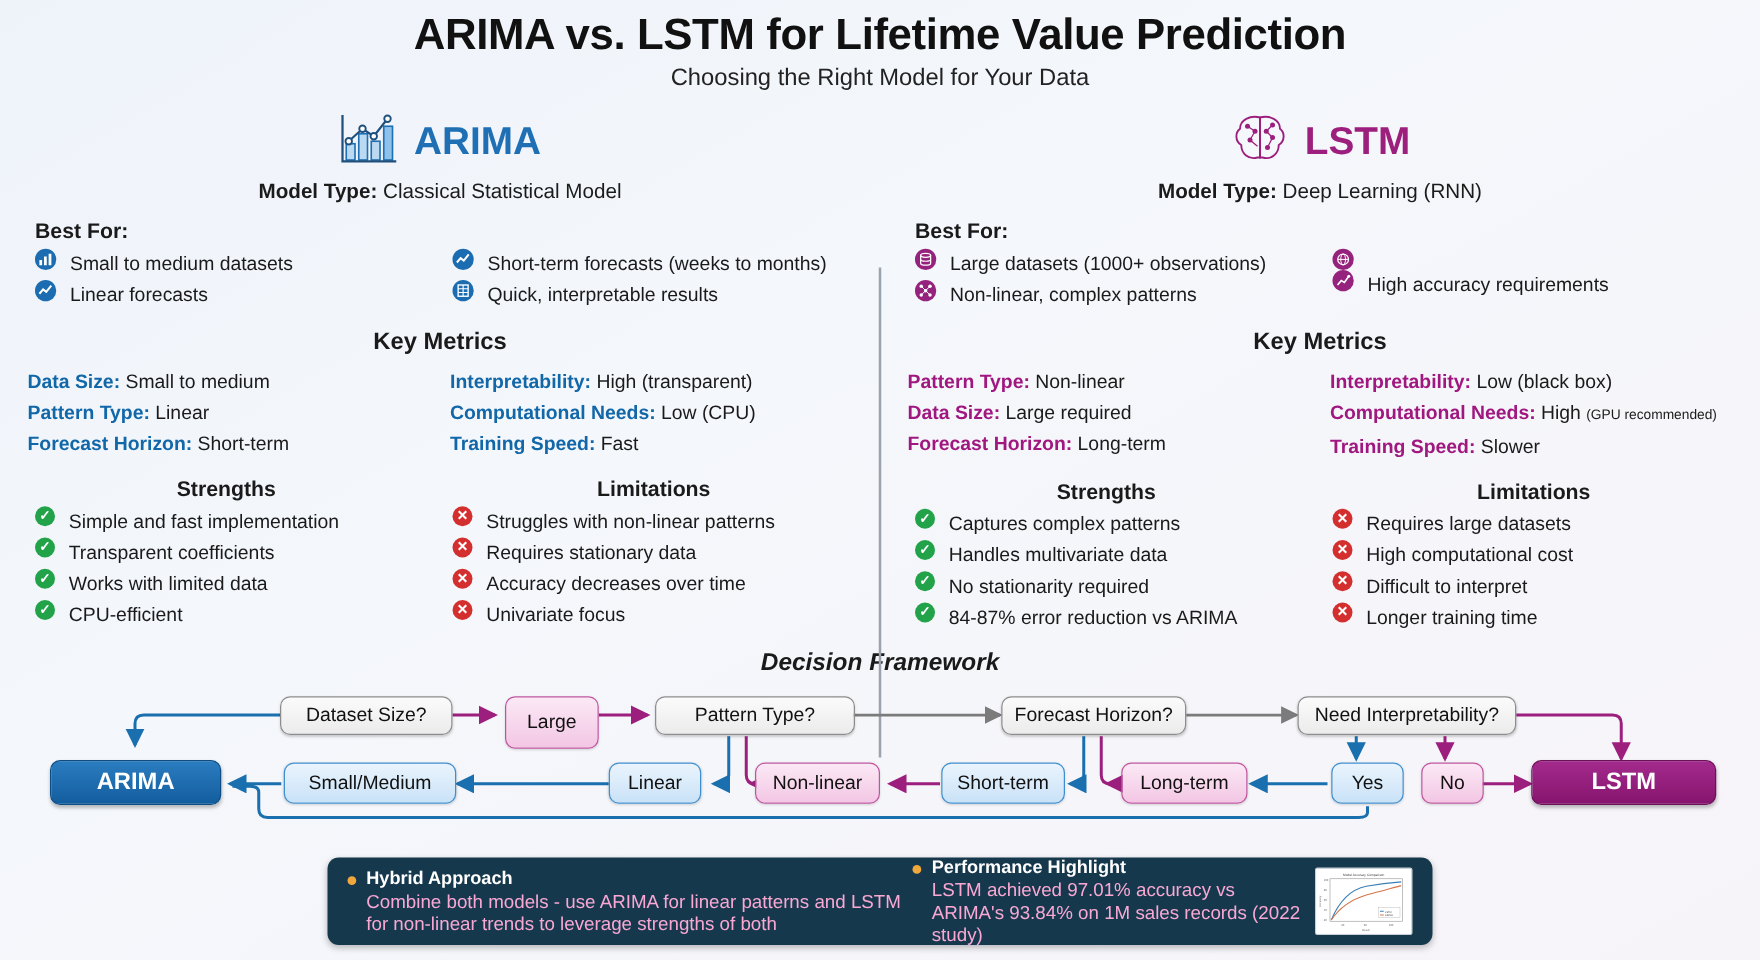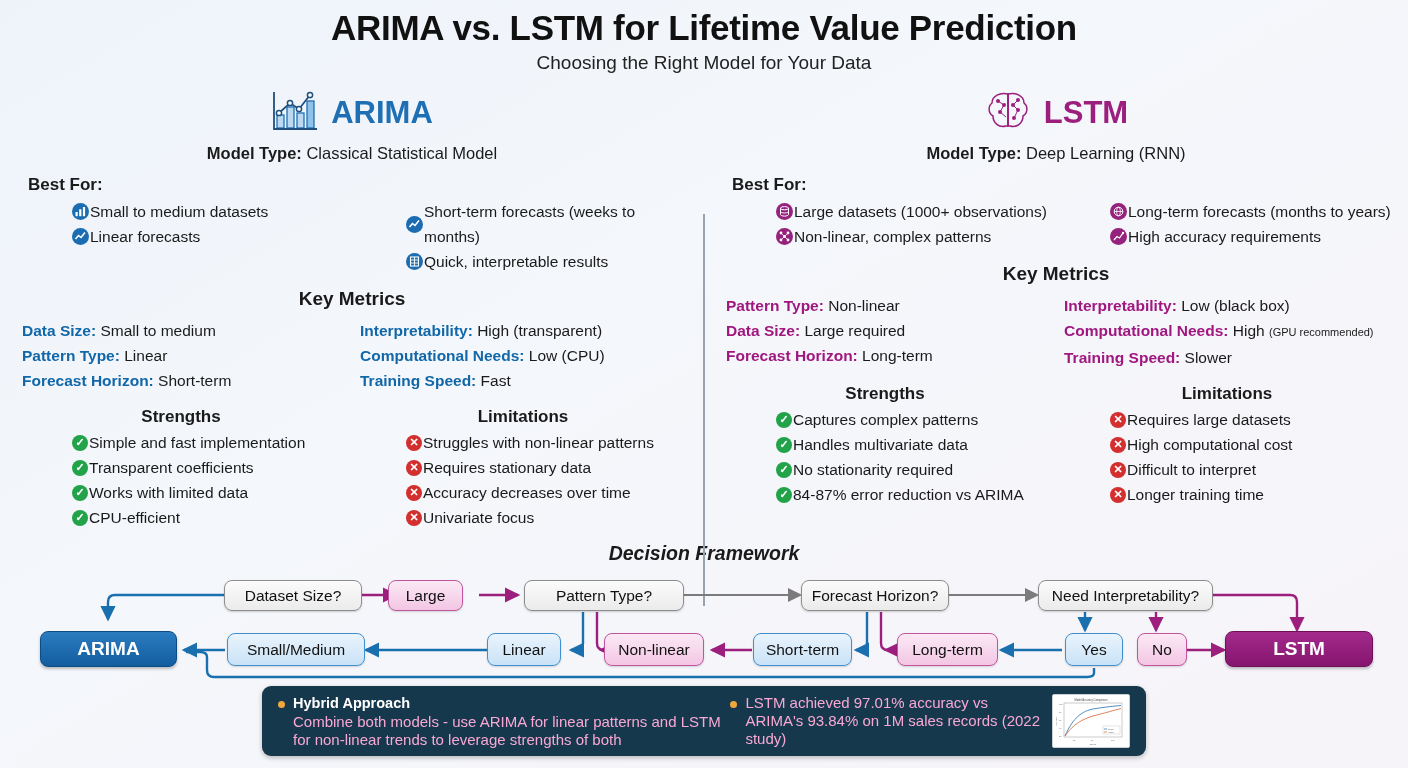--- a/index.html
+++ b/index.html
@@ -50,21 +50,21 @@
   }
   .modeltype b { font-weight: bold; }
 
   .secthead-left { font-size: 17px; font-weight: bold; margin: 12px 0 4px 18px; }
   .secthead-center { font-size: 19px; font-weight: bold; text-align: center; margin: 14px 0 8px; }
 
   .two { display: flex; }
   .two > div { width: 50%; }
 
   ul { list-style: none; }
-  li { font-size: 15.5px; line-height: 25px; display: flex; align-items: center; gap: 1px; margin-left: 44px; }
+  li { font-size: 15.5px; line-height: 25px; display: flex; align-items: flex-start; gap: 11px; }
 
   .bullet-icon {
     width: 17px; height: 17px; border-radius: 50%;
     flex: 0 0 17px; display:inline-block; position: relative;
   }
   .bi-blue { background: #1b6cb0; }
   .bi-purple { background: #95227c; }
   .bullet-icon svg { position:absolute; left:2px; top:2px; }
 
   .bestfor-list { margin-left: 18px; }
@@ -376,21 +376,20 @@
         <div>
           <ul class="bestfor-list r">
             <li>
               <span class="bullet-icon bi-purple">
                 <svg width="13" height="13" viewBox="0 0 13 13">
                     <circle cx="6.5" cy="6.5" r="4.3" fill="none" stroke="#fff" stroke-width="1"></circle>
                     <ellipse cx="6.5" cy="6.5" rx="1.9" ry="4.3" fill="none" stroke="#fff" stroke-width="0.8"></ellipse>
                     <line x1="2.2" y1="6.5" x2="10.8" y2="6.5" stroke="#fff" stroke-width="0.8"></line>
                   </svg>
               </span>
-              <span>Long-term forecasts (months to years)</span>
             </li>
             <li>
               <span class="bullet-icon bi-purple">
                 <svg width="13" height="13" viewBox="0 0 13 13">
                     <polyline points="2,10 5,6.5 7.5,8 11,3" fill="none" stroke="#fff" stroke-width="1.3"></polyline>
                     <circle cx="11" cy="3" r="1.2" fill="#fff"></circle>
                   </svg>
               </span>
               <span>High accuracy requirements</span>
             </li>
@@ -525,21 +524,21 @@
       <line x1="752" y1="81" x2="712" y2="81" stroke="#9c1f7e" stroke-width="2.4" marker-end="url(#ap)"></line>
 
       <line x1="1062" y1="81" x2="1001" y2="81" stroke="#1a6fae" stroke-width="2.4" marker-end="url(#ab)"></line>
 
       <line x1="1186" y1="81" x2="1224" y2="81" stroke="#9c1f7e" stroke-width="2.4" marker-end="url(#ap)"></line>
 
       <path d="M1094 99 L1094 104 Q1094 108 1087 108 L214 108 Q207 108 207 101 L207 88 Q207 83 200 83 L186 83" fill="none" stroke="#1a6fae" stroke-width="2.4"></path>
     </svg>
 
     <div class="node n-q" style="left:224px; top:11px; width:138px; height:31px;">Dataset Size?</div>
-    <div class="node n-pink" style="left:388px; top:11px; width:75px; height:31px;">Large</div>
+    <div class="node n-pink" style="left:404px; top:11px; width:75px; height:42px;">Large</div>
     <div class="node n-q" style="left:524px; top:11px; width:160px; height:31px;">Pattern Type?</div>
     <div class="node n-q" style="left:801px; top:11px; width:148px; height:31px;">Forecast Horizon?</div>
     <div class="node n-q" style="left:1038px; top:11px; width:175px; height:31px;">Need Interpretability?</div>
 
     <div class="node n-arima" style="left:40px; top:62px; width:137px; height:36px;">ARIMA</div>
     <div class="node n-blue" style="left:227px; top:64px; width:138px; height:33px;">Small/Medium</div>
     <div class="node n-blue" style="left:487px; top:64px; width:74px; height:33px;">Linear</div>
     <div class="node n-pink" style="left:604px; top:64px; width:100px; height:33px;">Non-linear</div>
     <div class="node n-blue" style="left:753px; top:64px; width:99px; height:33px;">Short-term</div>
     <div class="node n-pink" style="left:897px; top:64px; width:101px; height:33px;">Long-term</div>
@@ -552,20 +551,21 @@
     <div class="co-item co-a">
       <span class="co-dot"></span>
       <div>
         <div class="co-title">Hybrid Approach</div>
         <div class="co-body">Combine both models - use ARIMA for linear patterns and LSTM for non-linear trends to leverage strengths of both</div>
       </div>
     </div>
     <div class="co-item co-b">
       <span class="co-dot"></span>
       <div>
+        <div class="co-title">Performance Highlight</div>
         <div class="co-body">LSTM achieved 97.01% accuracy vs ARIMA's 93.84% on 1M sales records (2022 study)</div>
       </div>
     </div>
     <div class="thumb">
       <svg width="76" height="52" viewBox="0 0 76 52">
         <rect x="0" y="0" width="76" height="52" fill="#ffffff"></rect>
         <text x="38" y="6" font-size="2.6" text-anchor="middle" fill="#444" font-family="'Liberation Sans',sans-serif">Model Accuracy Comparison</text>
         <rect x="11" y="8" width="58" height="34" fill="none" stroke="#999" stroke-width="0.5"></rect>
         <path d="M12 41 C20 22 30 16 40 14 C52 12 62 11 68 10.5" fill="none" stroke="#3a7fb5" stroke-width="0.9"></path>
         <path d="M12 41 C20 29 30 24 40 21 C52 18 62 15 68 13.5" fill="none" stroke="#d4754a" stroke-width="0.9"></path>

